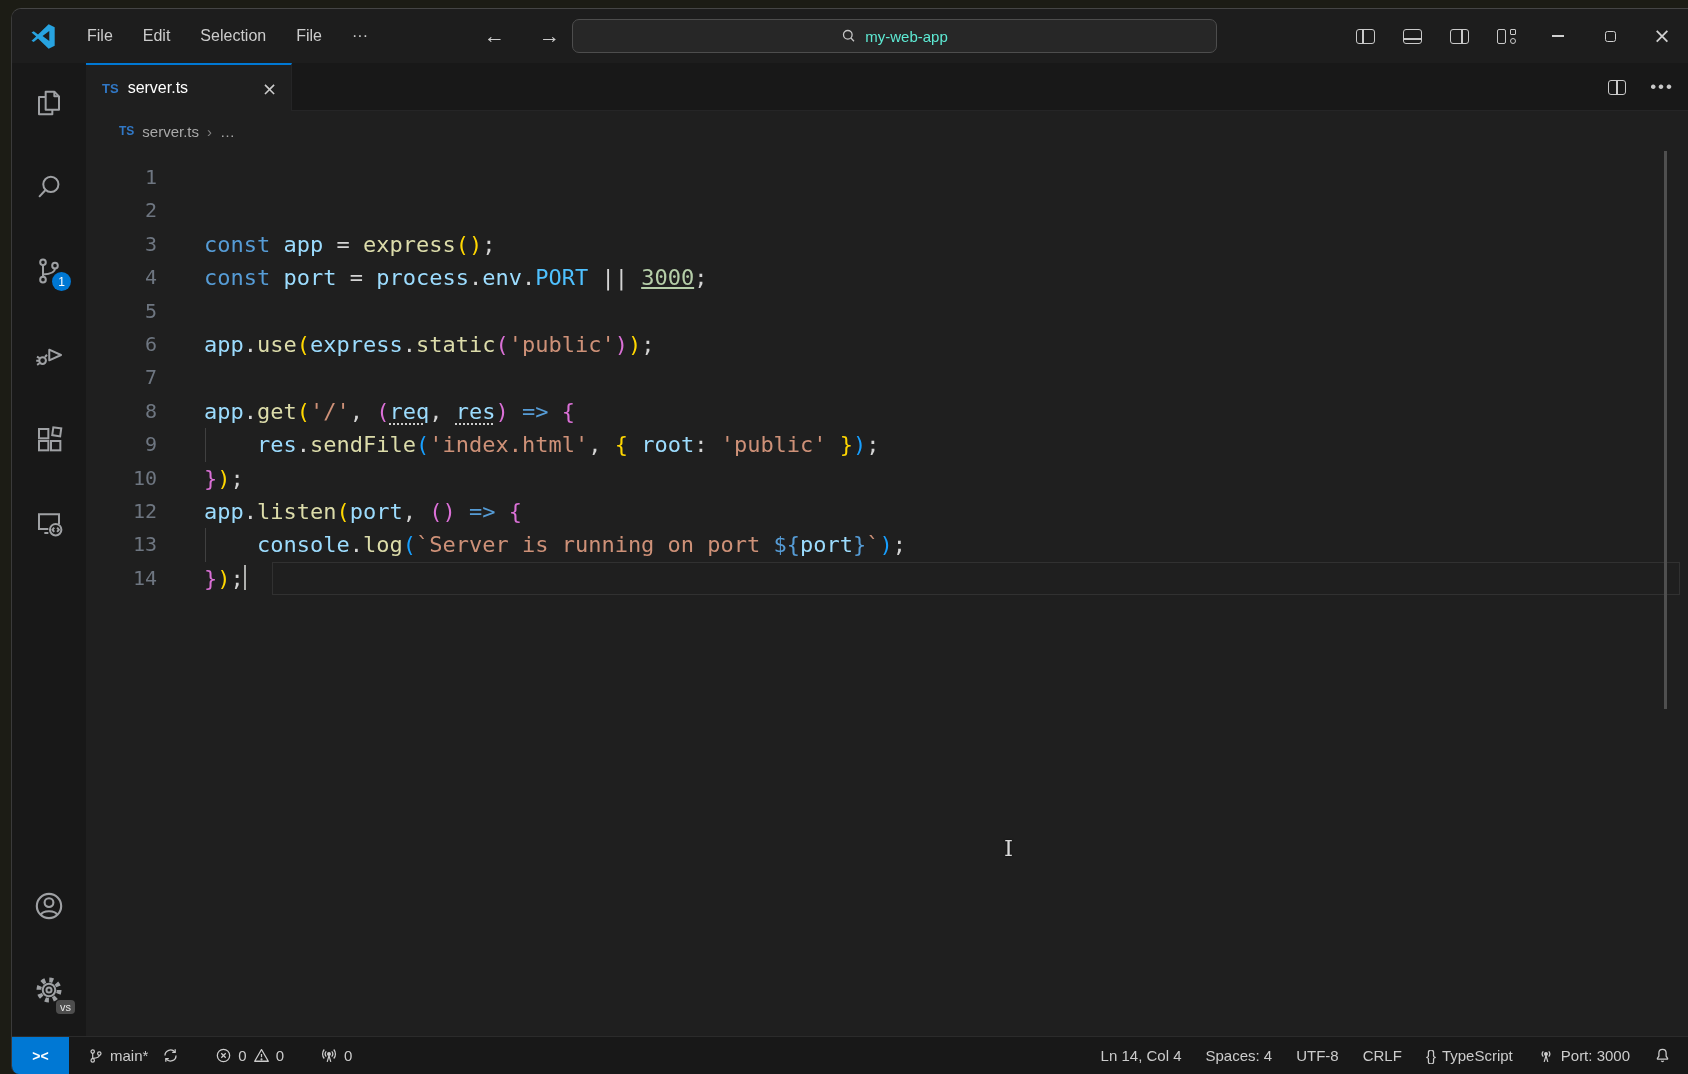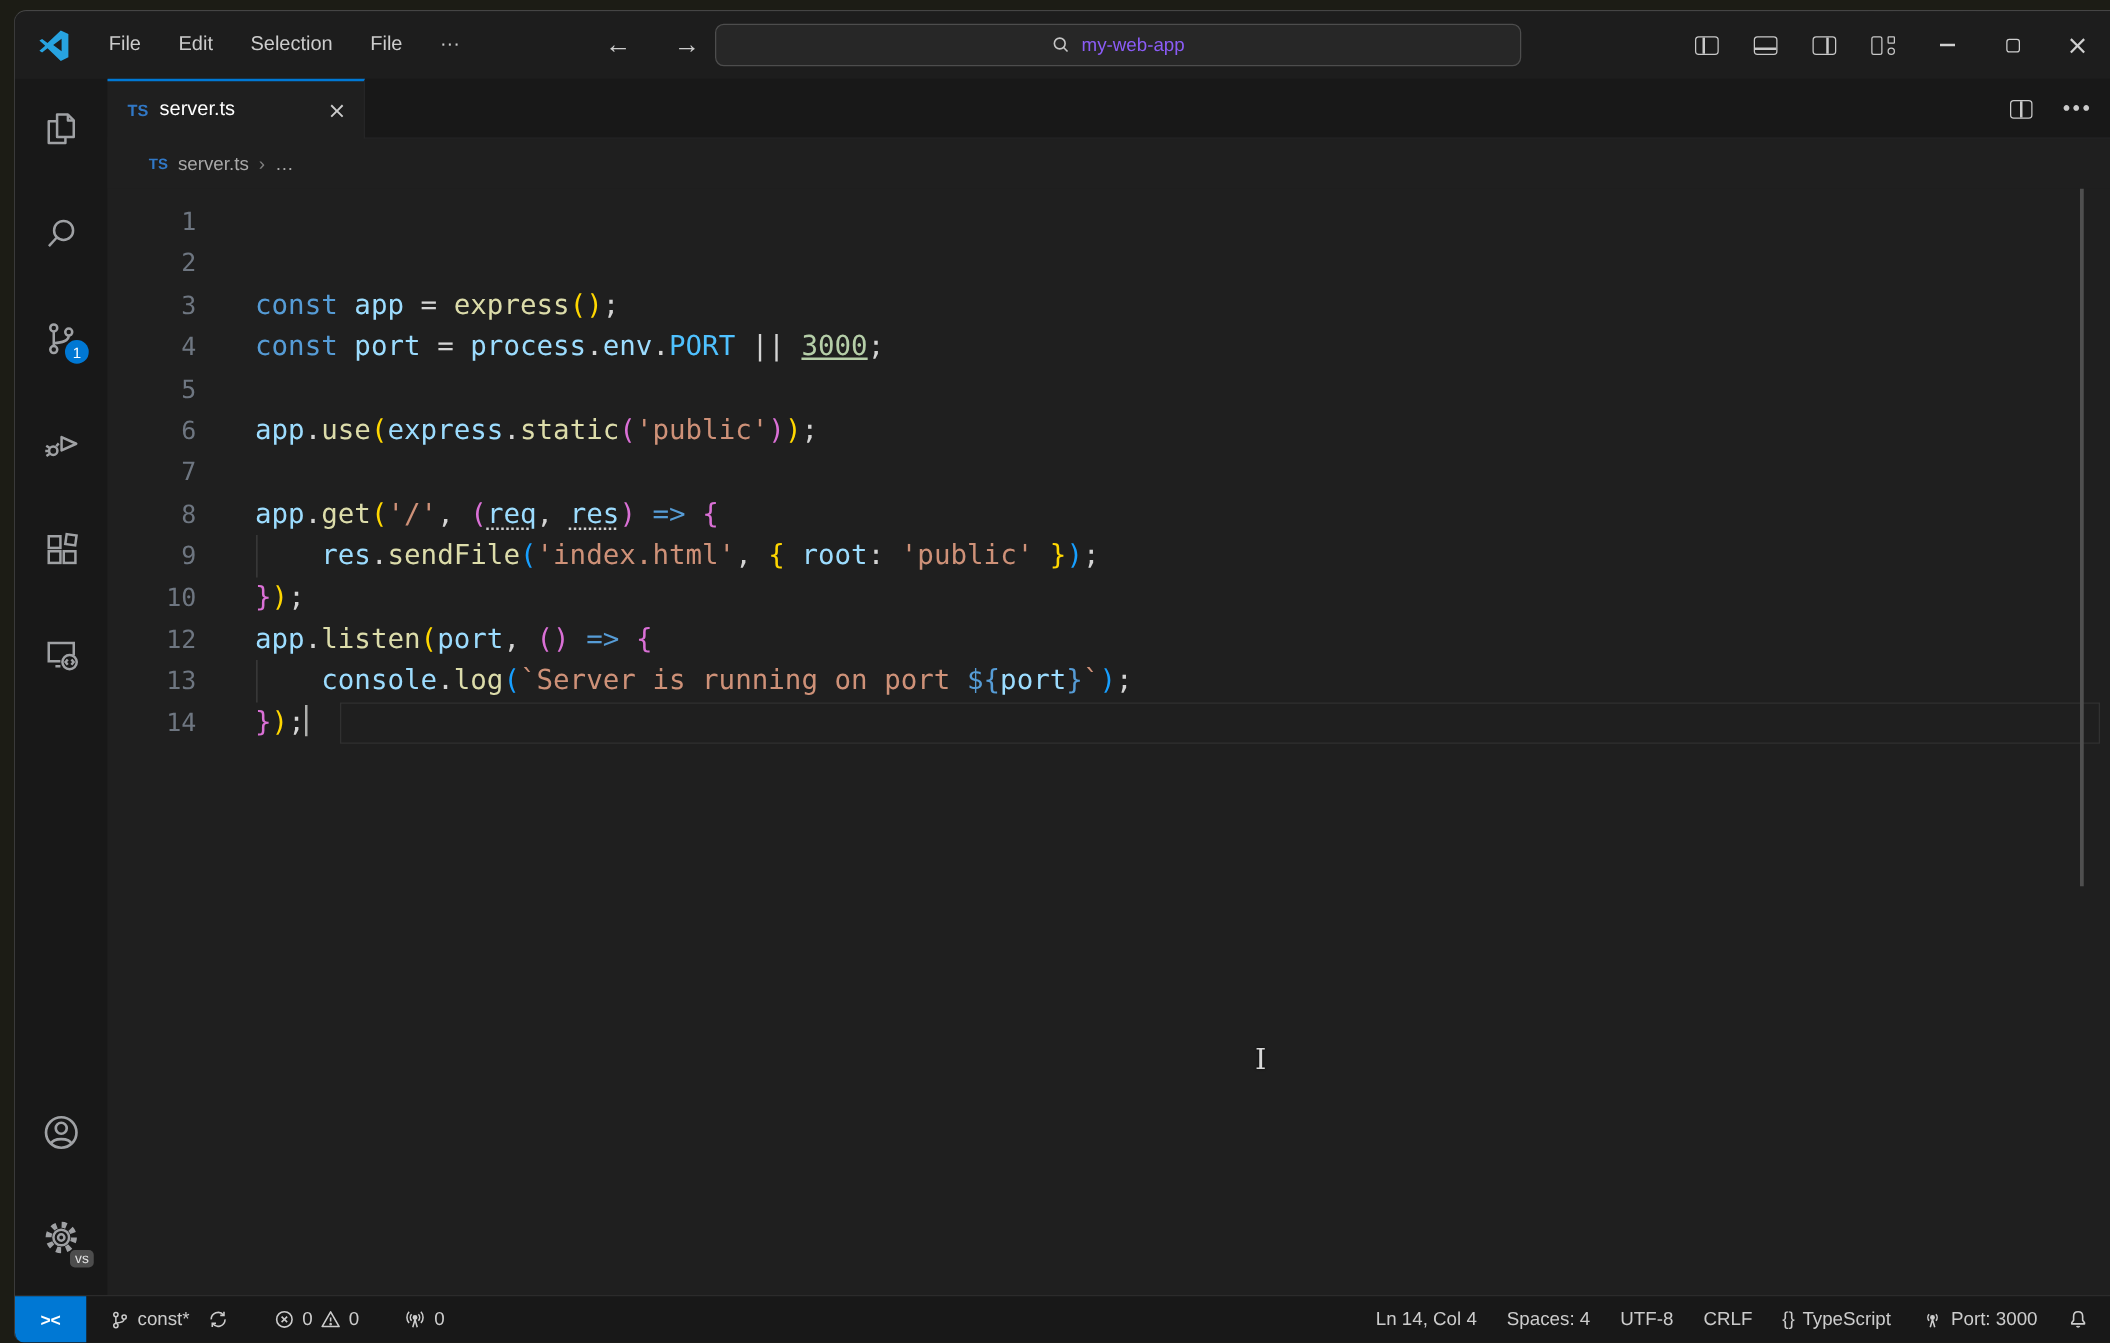--- a/index.html
+++ b/index.html
@@ -16,21 +16,21 @@
               display:flex; align-items:center; color:#cccccc; }
   .logo { width:30px; height:30px; margin:0 14px 0 16px; display:flex; align-items:center; justify-content:center; }
   .menus { display:flex; align-items:center; font-size:16px; }
   .menu-item { padding:6px 15px; border-radius:6px; cursor:default; }
   .nav-arrows { position:absolute; left:466px; top:0; height:54px; display:flex; align-items:center; gap:22px;
                 font-size:21px; color:#cccccc; }
   .nav-arrows span { padding:0 6px; }
   .cmd-center { position:absolute; left:560px; top:10px; width:645px; height:34px;
                 background:#272727; border:1px solid #4d4d4d; border-radius:7px;
                 display:flex; align-items:center; justify-content:center; gap:8px;
-                color:#8b5cf6; font-size:15px; }
+                color:#5eead4; font-size:15px; }
   .layout-icons { position:absolute; right:172px; top:0; height:54px; display:flex; align-items:center; gap:28px; }
   .lyt { width:19px; height:15px; border:1.6px solid #c9c9c9; border-radius:3px; position:relative; }
   .lyt.left::after  { content:''; position:absolute; top:0; bottom:0; left:5px; width:1.6px; background:#c9c9c9; }
   .lyt.bottom::after{ content:''; position:absolute; left:0; right:0; bottom:3px; height:1.6px; background:#c9c9c9; }
   .lyt.right::after { content:''; position:absolute; top:0; bottom:0; right:5px; width:1.6px; background:#c9c9c9; }
   .lyt.custom { border:none; }
   .lyt.custom .cell-l { position:absolute; left:0; top:0; width:9px; height:15px; border:1.6px solid #c9c9c9; border-radius:2px; }
   .lyt.custom .cell-t { position:absolute; right:0; top:0; width:6px; height:6px; border:1.6px solid #c9c9c9; border-radius:1px; }
   .lyt.custom .cell-b { position:absolute; right:0; bottom:0; width:6px; height:6px; border:1.6px solid #c9c9c9; border-radius:50%; }
   .win-buttons { position:absolute; right:0; top:0; height:54px; display:flex; }
@@ -303,21 +303,21 @@
     </div>
     <div class="sb-left">
       <div class="sb-item">
         <svg class="sb" width="16" height="16" viewBox="0 0 16 16" fill="none" stroke="currentColor" stroke-width="1.2">
           <circle cx="4.7" cy="3.6" r="1.7"></circle>
               <circle cx="4.7" cy="12.4" r="1.7"></circle>
               <circle cx="11.3" cy="5.6" r="1.7"></circle>
           <path d="M4.7 5.3v5.4"></path>
               <path d="M11.3 7.3c0 2.2-2.6 2.8-6.6 3.1"></path>
         </svg>
-        <span>const*</span>
+        <span>main*</span>
       </div>
       <div class="sb-item">
         <svg class="sb" width="17" height="17" viewBox="0 0 16 16" fill="none" stroke="currentColor" stroke-width="1.2">
           <path d="M13.2 8a5.2 5.2 0 0 1-9.3 3.2M2.8 8a5.2 5.2 0 0 1 9.3-3.2"></path>
           <path d="M12.4 2.2v2.8H9.6M3.6 13.8V11h2.8"></path>
         </svg>
       </div>
       <div class="sb-item gap-l">
         <svg class="sb" width="17" height="17" viewBox="0 0 16 16" fill="none" stroke="currentColor" stroke-width="1.2">
           <circle cx="8" cy="8" r="5.8"></circle>

